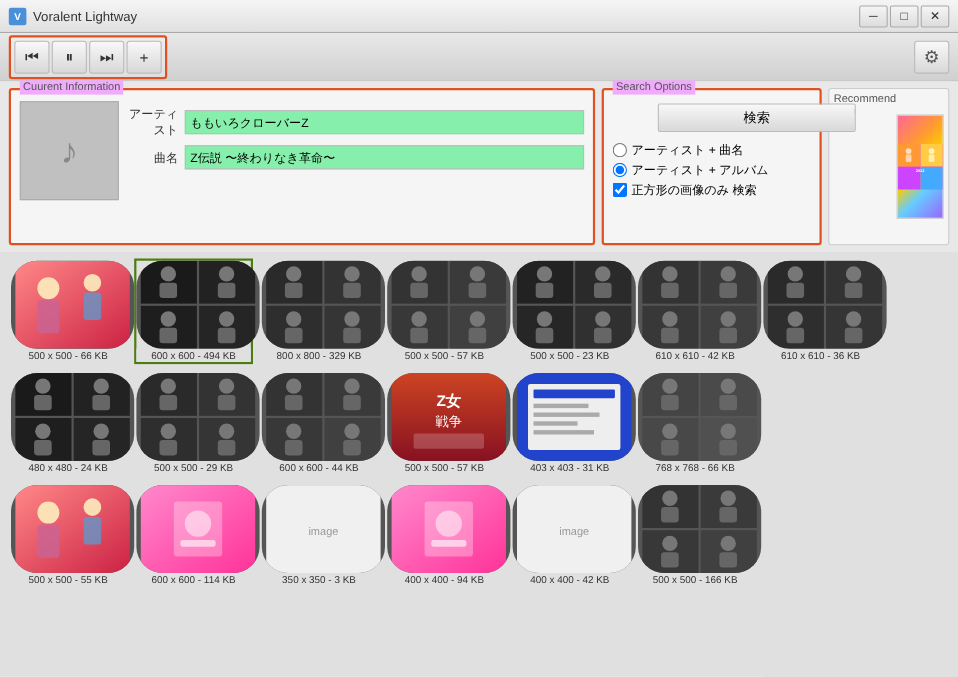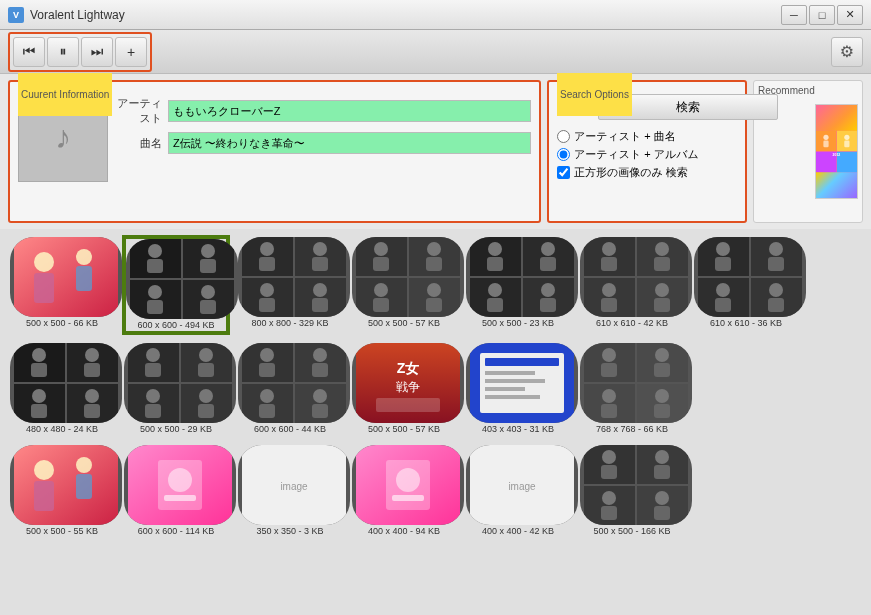--- a/index.html
+++ b/index.html
@@ -98,22 +98,22 @@
       flex: 1;
       border: 2px solid #e05020;
       border-radius: 3px;
       background: #f5f5f5;
       padding: 6px 8px;
       position: relative;
     }
     .panel-label {
       position: absolute;
       top: -9px; left: 8px;
-      background: #fde047;
-      padding: 16px 3px;
+      background: #f0abfc;
+      padding: 1px 3px;
       font-size: 10px; color: #555;
     }
     .info-inner {
       display: flex;
       gap: 8px;
       margin-top: 4px;
       height: 100%;
     }
     .album-thumb-placeholder {
       width: 90px; height: 90px;
@@ -226,21 +226,21 @@
       margin-bottom: 6px;
     }
     .grid-item {
       width: 108px;
       display: flex;
       flex-direction: column;
       cursor: pointer;
       border: 2px solid transparent;
     }
     .grid-item.selected {
-      border: 4px solid #4d7c0f;
+      border: 2px solid #4d7c0f;
     }
     .grid-thumb {
       width: 112px;
       height: 80px;
       background: #555;
       display: flex;
       align-items: center;
       justify-content: center;
       overflow: hidden;
       position: relative;

